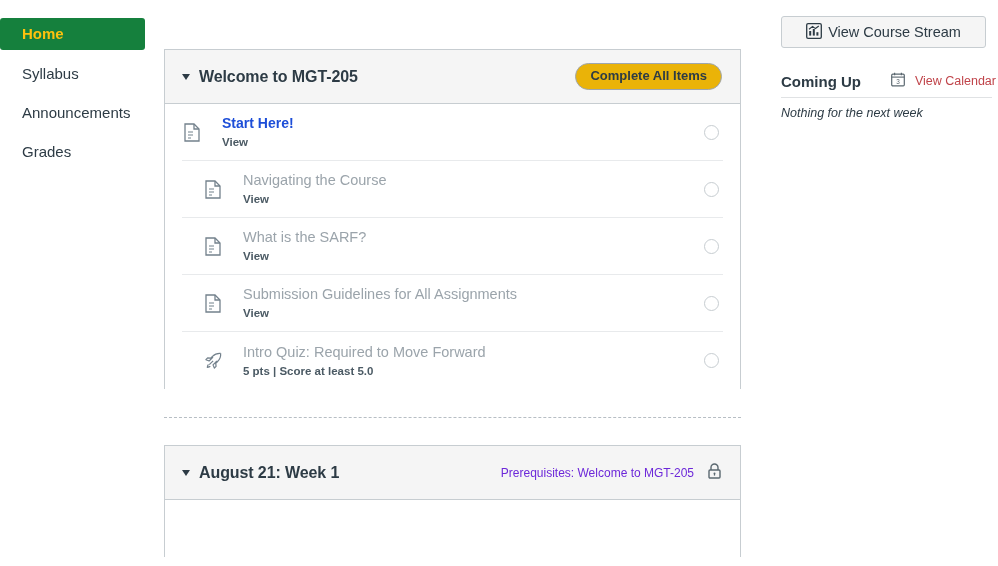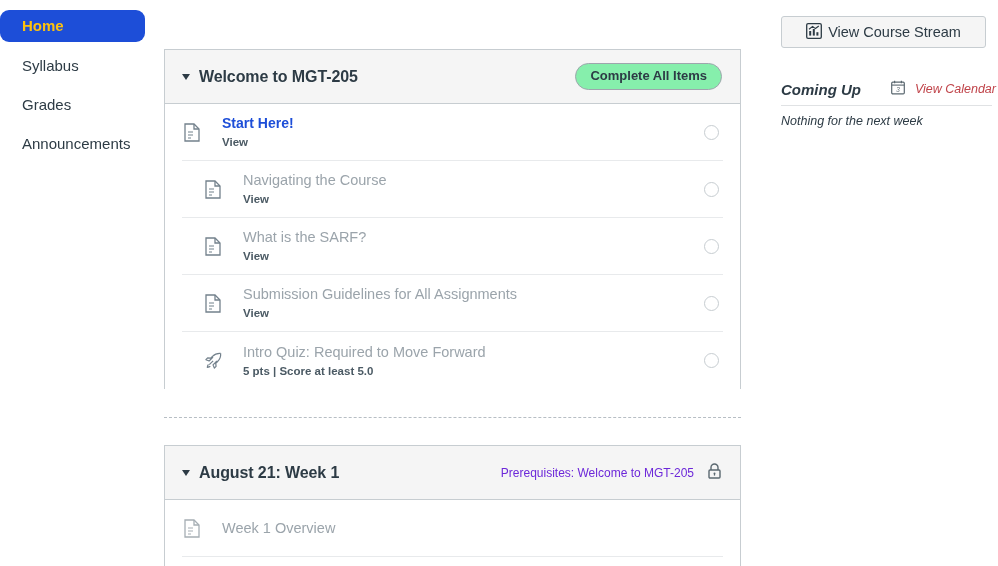--- a/index.html
+++ b/index.html
@@ -29,27 +29,28 @@
     display: block;
     font-size: 15px;
     line-height: 18px;
     color: #2d3b45;
     padding: 6px 12px 6px 22px;
     margin: 0 0 9px 0;
     text-decoration: none;
     white-space: nowrap;
   }
   .nav-item.active {
-    background: #1d4ed8;
+    background: #15803d;
     color: #fdc10e;
     font-weight: bold;
-    border-radius: 9px;
+    border-radius: 3px;
     margin-right: 7px;
     padding-top: 7px;
     padding-bottom: 7px;
+    margin-top: 8px;
   }
 
   
   #content {
     position: absolute;
     left: 164px; top: 0;
     width: 577px; height: 566px;
     padding-top: 49px;
   }
   .module {
@@ -81,21 +82,21 @@
   }
   .module-header-right {
     margin-left: auto;
     display: flex;
     align-items: center;
     gap: 13px;
   }
   .btn-pill {
     border: 1px solid #9ea6ad;
     border-radius: 14px;
-    background: #86efac;
+    background: #eab308;
     font-family: "Liberation Sans", sans-serif;
     font-size: 13px;
     font-weight: bold;
     color: #2d3b45;
     padding: 5px 14px 6px 14px;
     line-height: 14px;
     cursor: pointer;
   }
   .prereq-text {
     font-size: 12px;
@@ -181,23 +182,22 @@
     border: 1px solid #c7cdd1;
     border-radius: 3px;
     font-size: 14.5px;
     color: #2d3b45;
     cursor: pointer;
     font-family: "Liberation Sans", sans-serif;
   }
   .rail-head {
     display: flex;
     align-items: baseline;
-    margin-top: 32px;
+    margin-top: 24px;
     width: 217px;
-    font-style: italic;
   }
   .rail-title {
     font-size: 15px;
     font-weight: bold;
     color: #2d3b45;
   }
   .cal-link {
     margin-left: auto;
     display: flex;
     align-items: center;
@@ -221,22 +221,22 @@
   }
 </style>
 </head>
 <body>
 
 <div id="page">
 
   <nav id="course-nav">
     <a class="nav-item active">Home</a>
     <a class="nav-item">Syllabus</a>
+    <a class="nav-item">Announcements</a>
     <a class="nav-item">Grades</a>
-    <a class="nav-item">Announcements</a>
   </nav>
 
   <main id="content">
 
     <section class="module">
       <div class="module-header">
         <span class="collapse-arrow"></span>
         <span class="module-title">Welcome to MGT-205</span>
         <div class="module-header-right">
           <button class="btn-pill">Complete All Items</button>
@@ -349,33 +349,20 @@
               <path d="M4 8V5.5a3.5 3.5 0 017 0V8" fill="none" stroke="#5b6870" stroke-width="1.4"></path>
               <rect x="2" y="8" width="11" height="8" rx="1" fill="none" stroke="#5b6870" stroke-width="1.4"></rect>
               <circle cx="7.5" cy="11.5" r="1" fill="#5b6870"></circle>
               <path d="M7.5 12v1.6" stroke="#5b6870" stroke-width="1.2"></path>
             </svg>
           </span>
         </div>
       </div>
       <div class="module-items">
 
-        <div class="mi">
-          <span class="mi-icon">
-            <svg width="16" height="19" viewBox="0 0 16 19">
-              <path d="M1 1h9l5 5v12H1z" fill="#fff" stroke="#a6aeb4" stroke-width="1.3"></path>
-              <path d="M10 1v5h5" fill="none" stroke="#a6aeb4" stroke-width="1.3"></path>
-              <path d="M4 9h5M4 12h5M4 15h3" stroke="#a6aeb4" stroke-width="1.2"></path>
-            </svg>
-          </span>
-          <div class="mi-body">
-            <div class="mi-title">Week 1 Overview</div>
-          </div>
-          <div class="mi-right"></div>
-        </div>
 
         <div class="mi indent-1">
 
           <div class="mi-right"></div>
         </div>
 
       </div>
     </section>
 
   </main>

